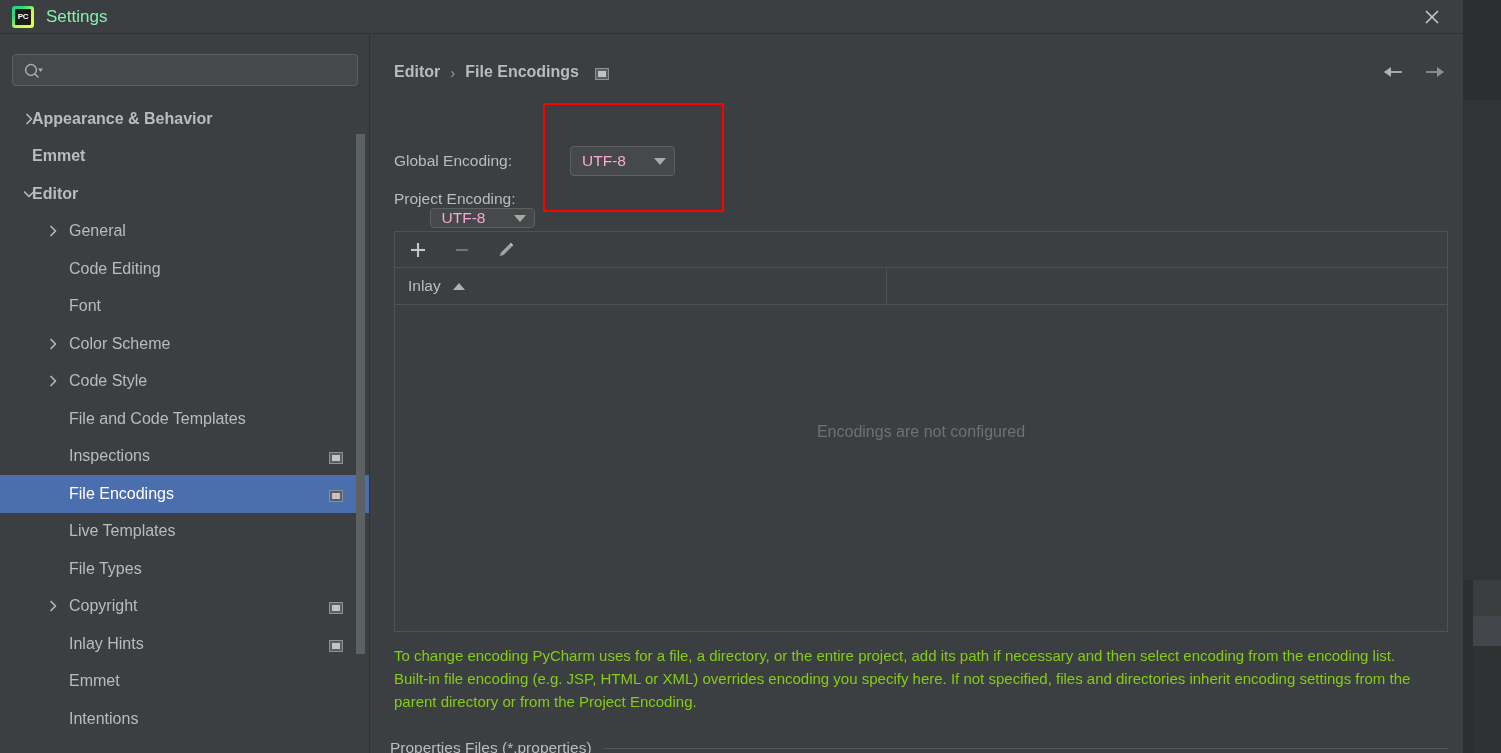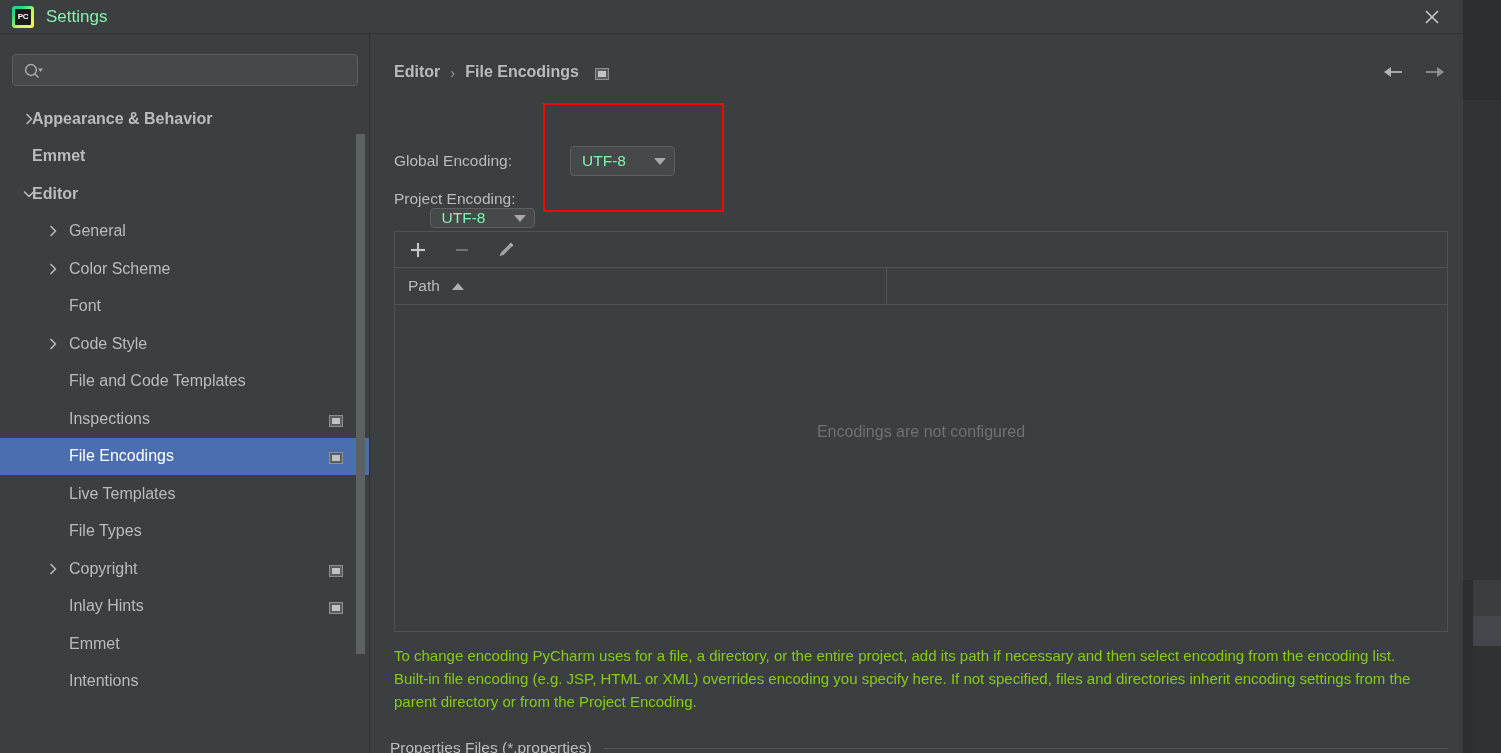--- a/index.html
+++ b/index.html
@@ -254,21 +254,21 @@
     background: #45494a;
     border: 1px solid #5e6060;
     border-radius: 4px;
     display: flex;
     align-items: center;
     padding: 0 8px 0 11px;
     cursor: pointer;
   }
   .combo .value {
     font-size: 15.5px;
-    color: #86efac;
+    color: #f9a8d4;
     flex: 1;
   }
   .combo .caret {
     width: 0; height: 0;
     border-left: 6px solid transparent;
     border-right: 6px solid transparent;
     border-top: 7px solid #a9a9a9;
   }
 
   
@@ -437,29 +437,32 @@
         </div>
         <div class="tree-item lvl1">
           <span class="chevron">
             <svg width="12" height="12" viewBox="0 0 12 12">
               <path d="M4 1.5 L8.5 6 L4 10.5" fill="none" stroke="#b4b7b9" stroke-width="1.7" stroke-linecap="round" stroke-linejoin="round"></path>
             </svg>
           </span>
           <span class="label">General</span>
         </div>
         <div class="tree-item lvl1">
+          <span class="label">Code Editing</span>
+        </div>
+        <div class="tree-item lvl1">
+          <span class="label">Font</span>
+        </div>
+        <div class="tree-item lvl1">
           <span class="chevron">
             <svg width="12" height="12" viewBox="0 0 12 12">
               <path d="M4 1.5 L8.5 6 L4 10.5" fill="none" stroke="#b4b7b9" stroke-width="1.7" stroke-linecap="round" stroke-linejoin="round"></path>
             </svg>
           </span>
           <span class="label">Color Scheme</span>
-        </div>
-        <div class="tree-item lvl1">
-          <span class="label">Font</span>
         </div>
         <div class="tree-item lvl1">
           <span class="chevron">
             <svg width="12" height="12" viewBox="0 0 12 12">
               <path d="M4 1.5 L8.5 6 L4 10.5" fill="none" stroke="#b4b7b9" stroke-width="1.7" stroke-linecap="round" stroke-linejoin="round"></path>
             </svg>
           </span>
           <span class="label">Code Style</span>
         </div>
         <div class="tree-item lvl1">
@@ -577,21 +580,21 @@
         <svg width="20" height="20" viewBox="0 0 20 20">
           <path d="M3.5 16 L5 12.5 L13.5 4 L16 6.5 L7.5 15 Z" fill="#9fa3a6"></path>
           <path d="M13.5 4 L16 6.5 L17.3 5.2 L14.8 2.7 Z" fill="#c3c6c8"></path>
         </svg>
       </div>
     </div>
 
     <div id="enc-table">
       <div id="table-head">
         <div class="th path">
-          <span>Path</span>
+          <span>Inlay</span>
           <span class="sort-arrow"></span>
         </div>
       </div>
       <div id="table-body">
         <div id="empty-message">Encodings are not configured</div>
       </div>
     </div>
 
     <div id="description">To change encoding PyCharm uses for a file, a directory, or the entire project, add its path if necessary and then select encoding from the encoding list. Built-in file encoding (e.g. JSP, HTML or XML) overrides encoding you specify here. If not specified, files and directories inherit encoding settings from the parent directory or from the Project Encoding.</div>
 

